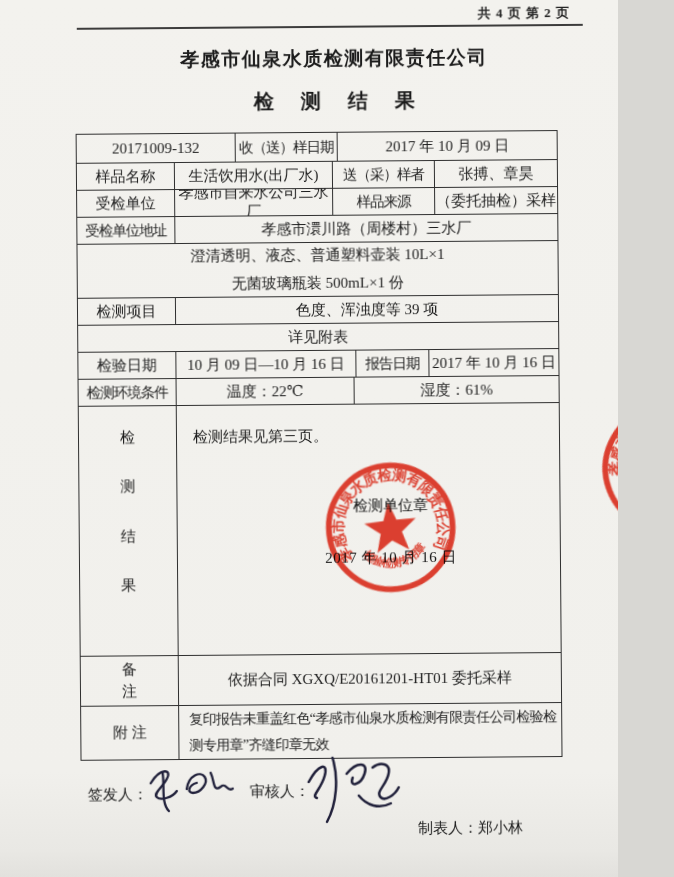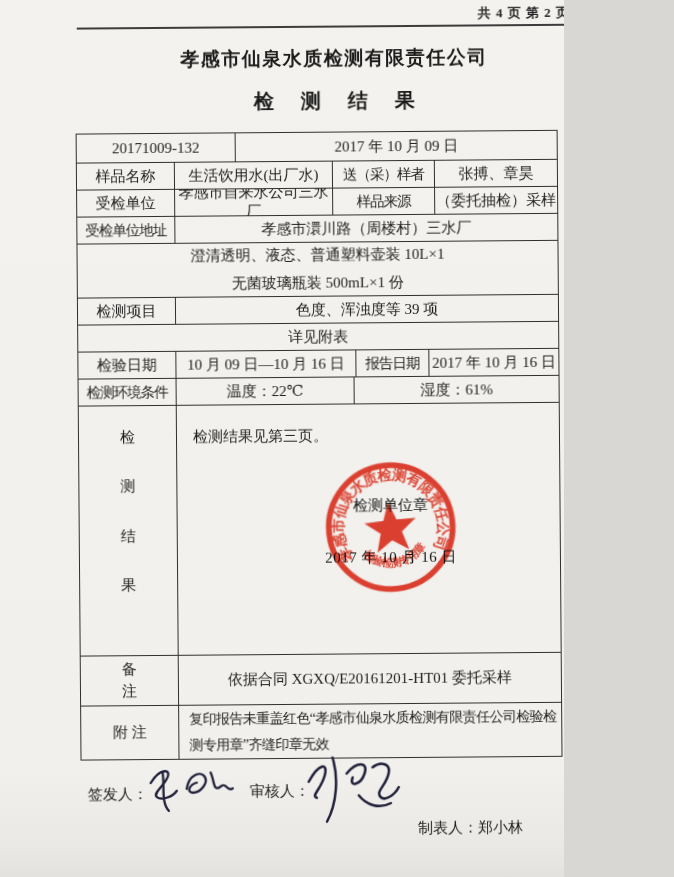--- a/index.html
+++ b/index.html
@@ -2,21 +2,21 @@
 <html><head>
 <meta charset="utf-8">
 <style>
   html,body{margin:0;padding:0;}
   body{
     font-family:"Liberation Serif","DejaVu Serif",serif;
     background:#d8d7d3;
   }
   .page{
     position:relative;
-    width:564px;height:877px;
+    width:618px;height:877px;
     overflow:hidden;
     background:linear-gradient(180deg,#f3f2ee 0%,#f1f0ec 88%,#e9e8e4 97%,#e2e1dd 100%);
     color:#1e1e1e;
   }
   .tilt{position:absolute;inset:0;transform:rotate(-0.45deg);transform-origin:50% 50%;}
   .page-info{
     position:absolute;top:6px;left:462px;width:130px;
     font-size:13px;font-weight:bold;letter-spacing:1px;text-align:center;
     color:#222;
   }
@@ -86,20 +86,21 @@
     <div class="page-info">共 4 页  第 2 页</div>
     <div class="header-rule"></div>
 
     <div class="company-title">孝感市仙泉水质检测有限责任公司</div>
     <div class="doc-title">检测结果</div>
 
     <div class="tbl">
 
       <div class="tr" style="height:28px">
         <div class="td" style="flex:0 0 158px">20171009-132</div>
+        <div class="td tight" style="flex:0 0 102px">收（送）样日期</div>
         <div class="td grow">2017 年 10 月 09 日</div>
       </div>
 
       <div class="tr" style="height:27px">
         <div class="td lbl">样品名称</div>
         <div class="td" style="flex:0 0 158px">生活饮用水(出厂水)</div>
         <div class="td tight" style="flex:0 0 102px">送（采）样者</div>
         <div class="td grow">张搏、章昊</div>
       </div>
 

